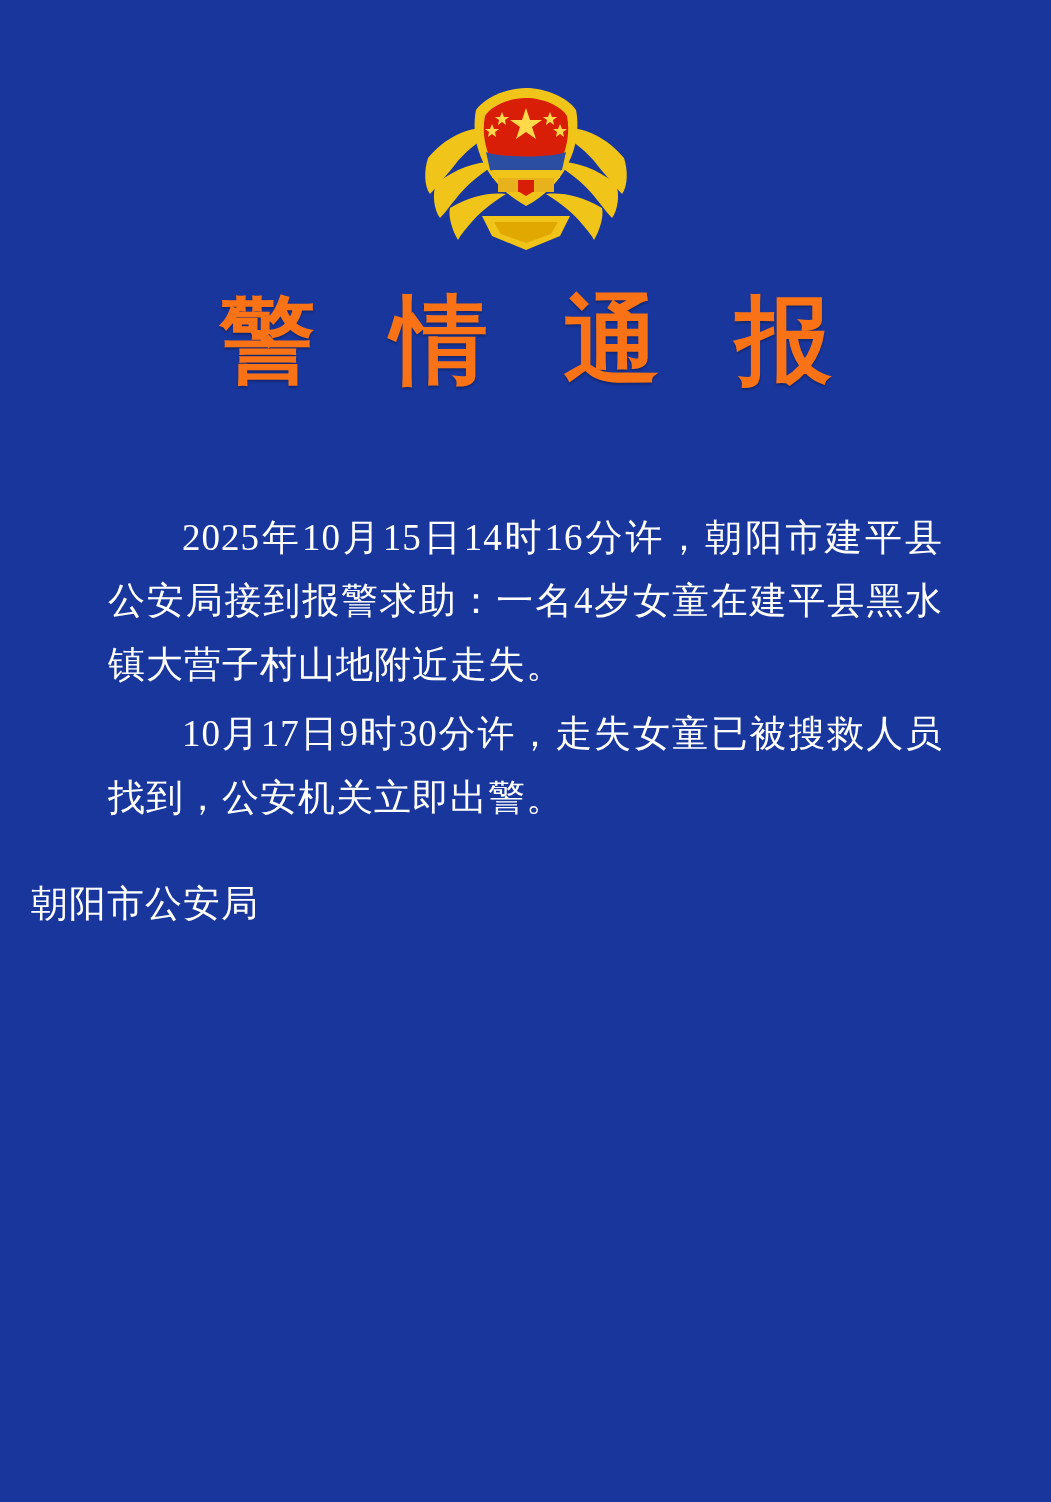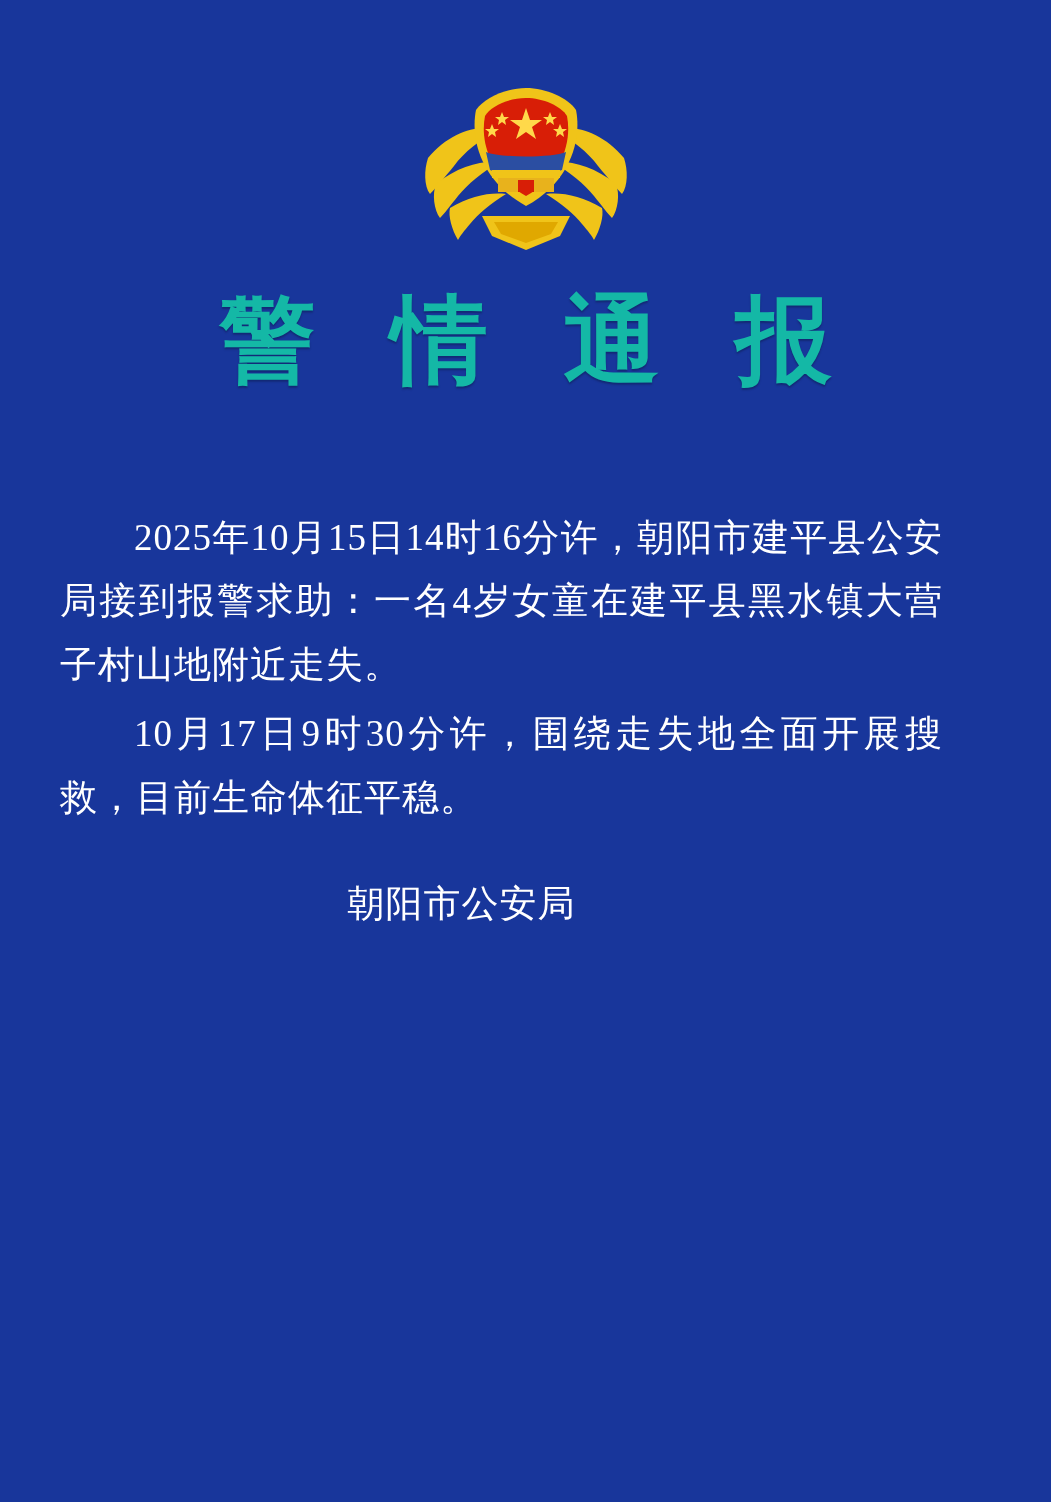--- a/index.html
+++ b/index.html
@@ -37,46 +37,47 @@
 
   
   .title {
     text-align: center;
     margin-top: 30px;
     font-size: 96px;
     font-weight: bold;
     letter-spacing: 26px;
     text-indent: 26px;
     line-height: 1.1;
-    color: #14b8a6;
+    color: #f97316;
     font-family: "Liberation Serif", "DejaVu Serif", serif;
     text-shadow: 0 2px 2px rgba(0,0,0,0.25);
   }
 
   
   .body-text {
-    margin: 112px 108px 0 60px;
+    margin: 112px 108px 0 108px;
     font-size: 37px;
     line-height: 1.72;
     letter-spacing: 1px;
     text-align: justify;
     font-family: "Liberation Serif", "DejaVu Serif", serif;
   }
   .body-text p {
     margin: 0 0 6px 0;
     text-indent: 2em;
   }
 
   
   .signature {
     margin: 44px 128px 0 0;
-    text-align: center;
+    text-align: left;
     font-size: 37px;
     line-height: 1.62;
     letter-spacing: 1px;
+    padding-left: 31px;
   }
   .signature div {
     margin-bottom: 2px;
   }
 </style>
 </head>
 <body>
 
 <div class="page">
 
@@ -115,20 +116,20 @@
         <polygon points="82,46 84,51 89,51 85,54 86,59 82,56 78,59 79,54 75,51 80,51"></polygon>
         <polygon points="72,58 74,63 79,63 75,66 76,71 72,68 68,71 69,66 65,63 70,63"></polygon>
       </g>
     </svg>
   </div>
 
   <div class="title">警 情 通 报</div>
 
   <div class="body-text">
     <p>2025年10月15日14时16分许，朝阳市建平县公安局接到报警求助：一名4岁女童在建平县黑水镇大营子村山地附近走失。</p>
-    <p>10月17日9时30分许，围绕走失地全面开展搜救，目前生命体征平稳。</p>
+    <p>10月17日9时30分许，走失女童已被搜救人员找到，公安机关立即出警。</p>
   </div>
 
   <div class="signature">
     <div>朝阳市公安局</div>
   </div>
 
 </div>
 
 </body></html>

